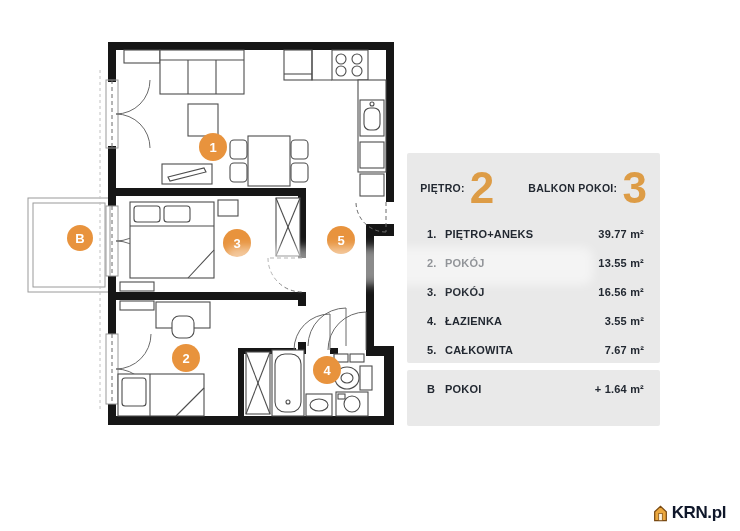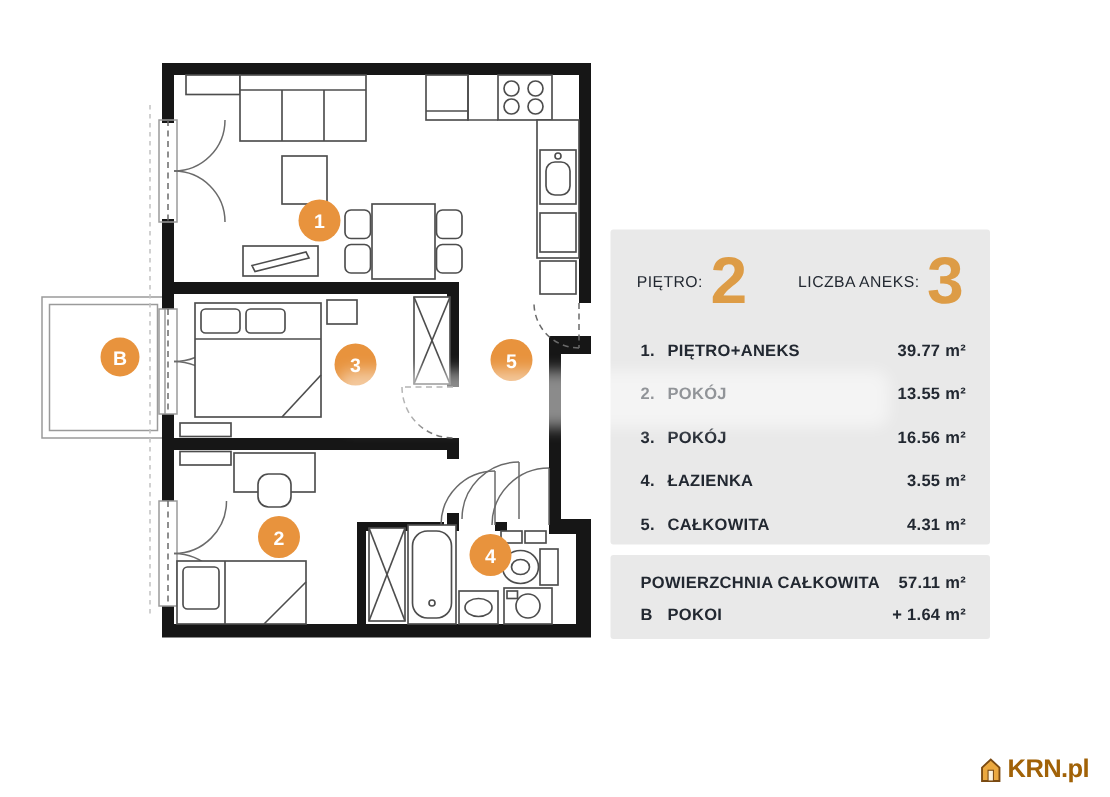--- a/index.html
+++ b/index.html
@@ -15,35 +15,35 @@
   .arc{stroke:#6a6a6a;stroke-width:1;fill:none;}
   .dash{stroke:#6a6a6a;stroke-width:1;fill:none;stroke-dasharray:4 3;}
   .thin{stroke:#9a9a9a;stroke-width:1;fill:none;}
   .dim{stroke:#c2c2c2;stroke-width:1;fill:none;stroke-dasharray:3 3;}
   .marker{fill:#E8933D;}
   .marker-label{fill:#ffffff;font:700 13px "Liberation Sans",sans-serif;text-anchor:middle;}
   
   .panel{position:absolute;background:#e9e9e9;border-radius:2px;box-sizing:border-box;color:#222831;}
   .panel-header{display:flex;justify-content:center;align-items:center;gap:34px;padding-top:16px;}
   .hgroup{display:flex;align-items:center;}
-  .hlabel{font-size:10.5px;font-weight:400;letter-spacing:.3px;text-align:center;}
+  .hlabel{font-size:10.5px;font-weight:700;letter-spacing:.3px;text-align:center;}
   .hdigit{font-size:44px;font-weight:700;line-height:.85;color:#DD9C46;margin-left:5px;}
   .room-row{display:flex;align-items:baseline;padding:0 16px 0 20px;margin-top:17px;
             font-size:11px;font-weight:700;letter-spacing:.2px;}
   .room-row .idx{width:18px;flex:none;}
   .room-row .pfx{width:18px;flex:none;}
   .room-row .val{margin-left:auto;white-space:nowrap;}
   #panel-summary .room-row{margin-top:9px;}
   #panel-summary{padding-top:4px;}
   
   #watermark{position:absolute;left:225px;top:247px;width:368px;height:38px;
              background:rgba(255,255,255,.5);filter:blur(5px);border-radius:10px;pointer-events:none;}
   
   #logo{position:absolute;right:14px;bottom:8px;display:flex;align-items:center;gap:3px;}
-  #logo .logo-text{font-size:17px;font-weight:700;color:#a16207;letter-spacing:-.4px;}
+  #logo .logo-text{font-size:17px;font-weight:700;color:#0f172a;letter-spacing:-.4px;}
 </style>
 </head>
 <body>
 
 <div id="stage">
 
   <svg id="plan" width="420" height="531" viewBox="0 0 420 531">
 
     <g>
       <rect x="28" y="198" width="82" height="94" class="thin"></rect>
@@ -240,21 +240,21 @@
     </g>
   </svg>
 
   <div class="panel" id="panel-rooms" style="left:407px;top:153px;width:253px;height:210px;">
     <div class="panel-header">
       <div class="hgroup">
         <span class="hlabel">PIĘTRO:</span>
         <span class="hdigit">2</span>
       </div>
       <div class="hgroup">
-        <span class="hlabel">LICZBA ANEKS:</span>
+        <span class="hlabel">BALKON POKOI:</span>
         <span class="hdigit">3</span>
       </div>
     </div>
     <div class="room-row" style="margin-top:22px;">
       <span class="idx">1.</span>
       <span class="nm">PIĘTRO+ANEKS</span>
       <span class="val">39.77 m²</span>
     </div>
     <div class="room-row">
       <span class="idx">2.</span>
@@ -267,29 +267,25 @@
       <span class="val">16.56 m²</span>
     </div>
     <div class="room-row">
       <span class="idx">4.</span>
       <span class="nm">ŁAZIENKA</span>
       <span class="val">3.55 m²</span>
     </div>
     <div class="room-row">
       <span class="idx">5.</span>
       <span class="nm">CAŁKOWITA</span>
-      <span class="val">4.31 m²</span>
+      <span class="val">7.67 m²</span>
     </div>
   </div>
 
   <div class="panel" id="panel-summary" style="left:407px;top:370px;width:253px;height:56px;">
-    <div class="room-row">
-      <span class="nm">POWIERZCHNIA CAŁKOWITA</span>
-      <span class="val">57.11 m²</span>
-    </div>
     <div class="room-row">
       <span class="pfx">B</span>
       <span class="nm">POKOI</span>
       <span class="val">+ 1.64 m²</span>
     </div>
   </div>
 
   <div id="watermark"></div>
 
   <div id="logo">

